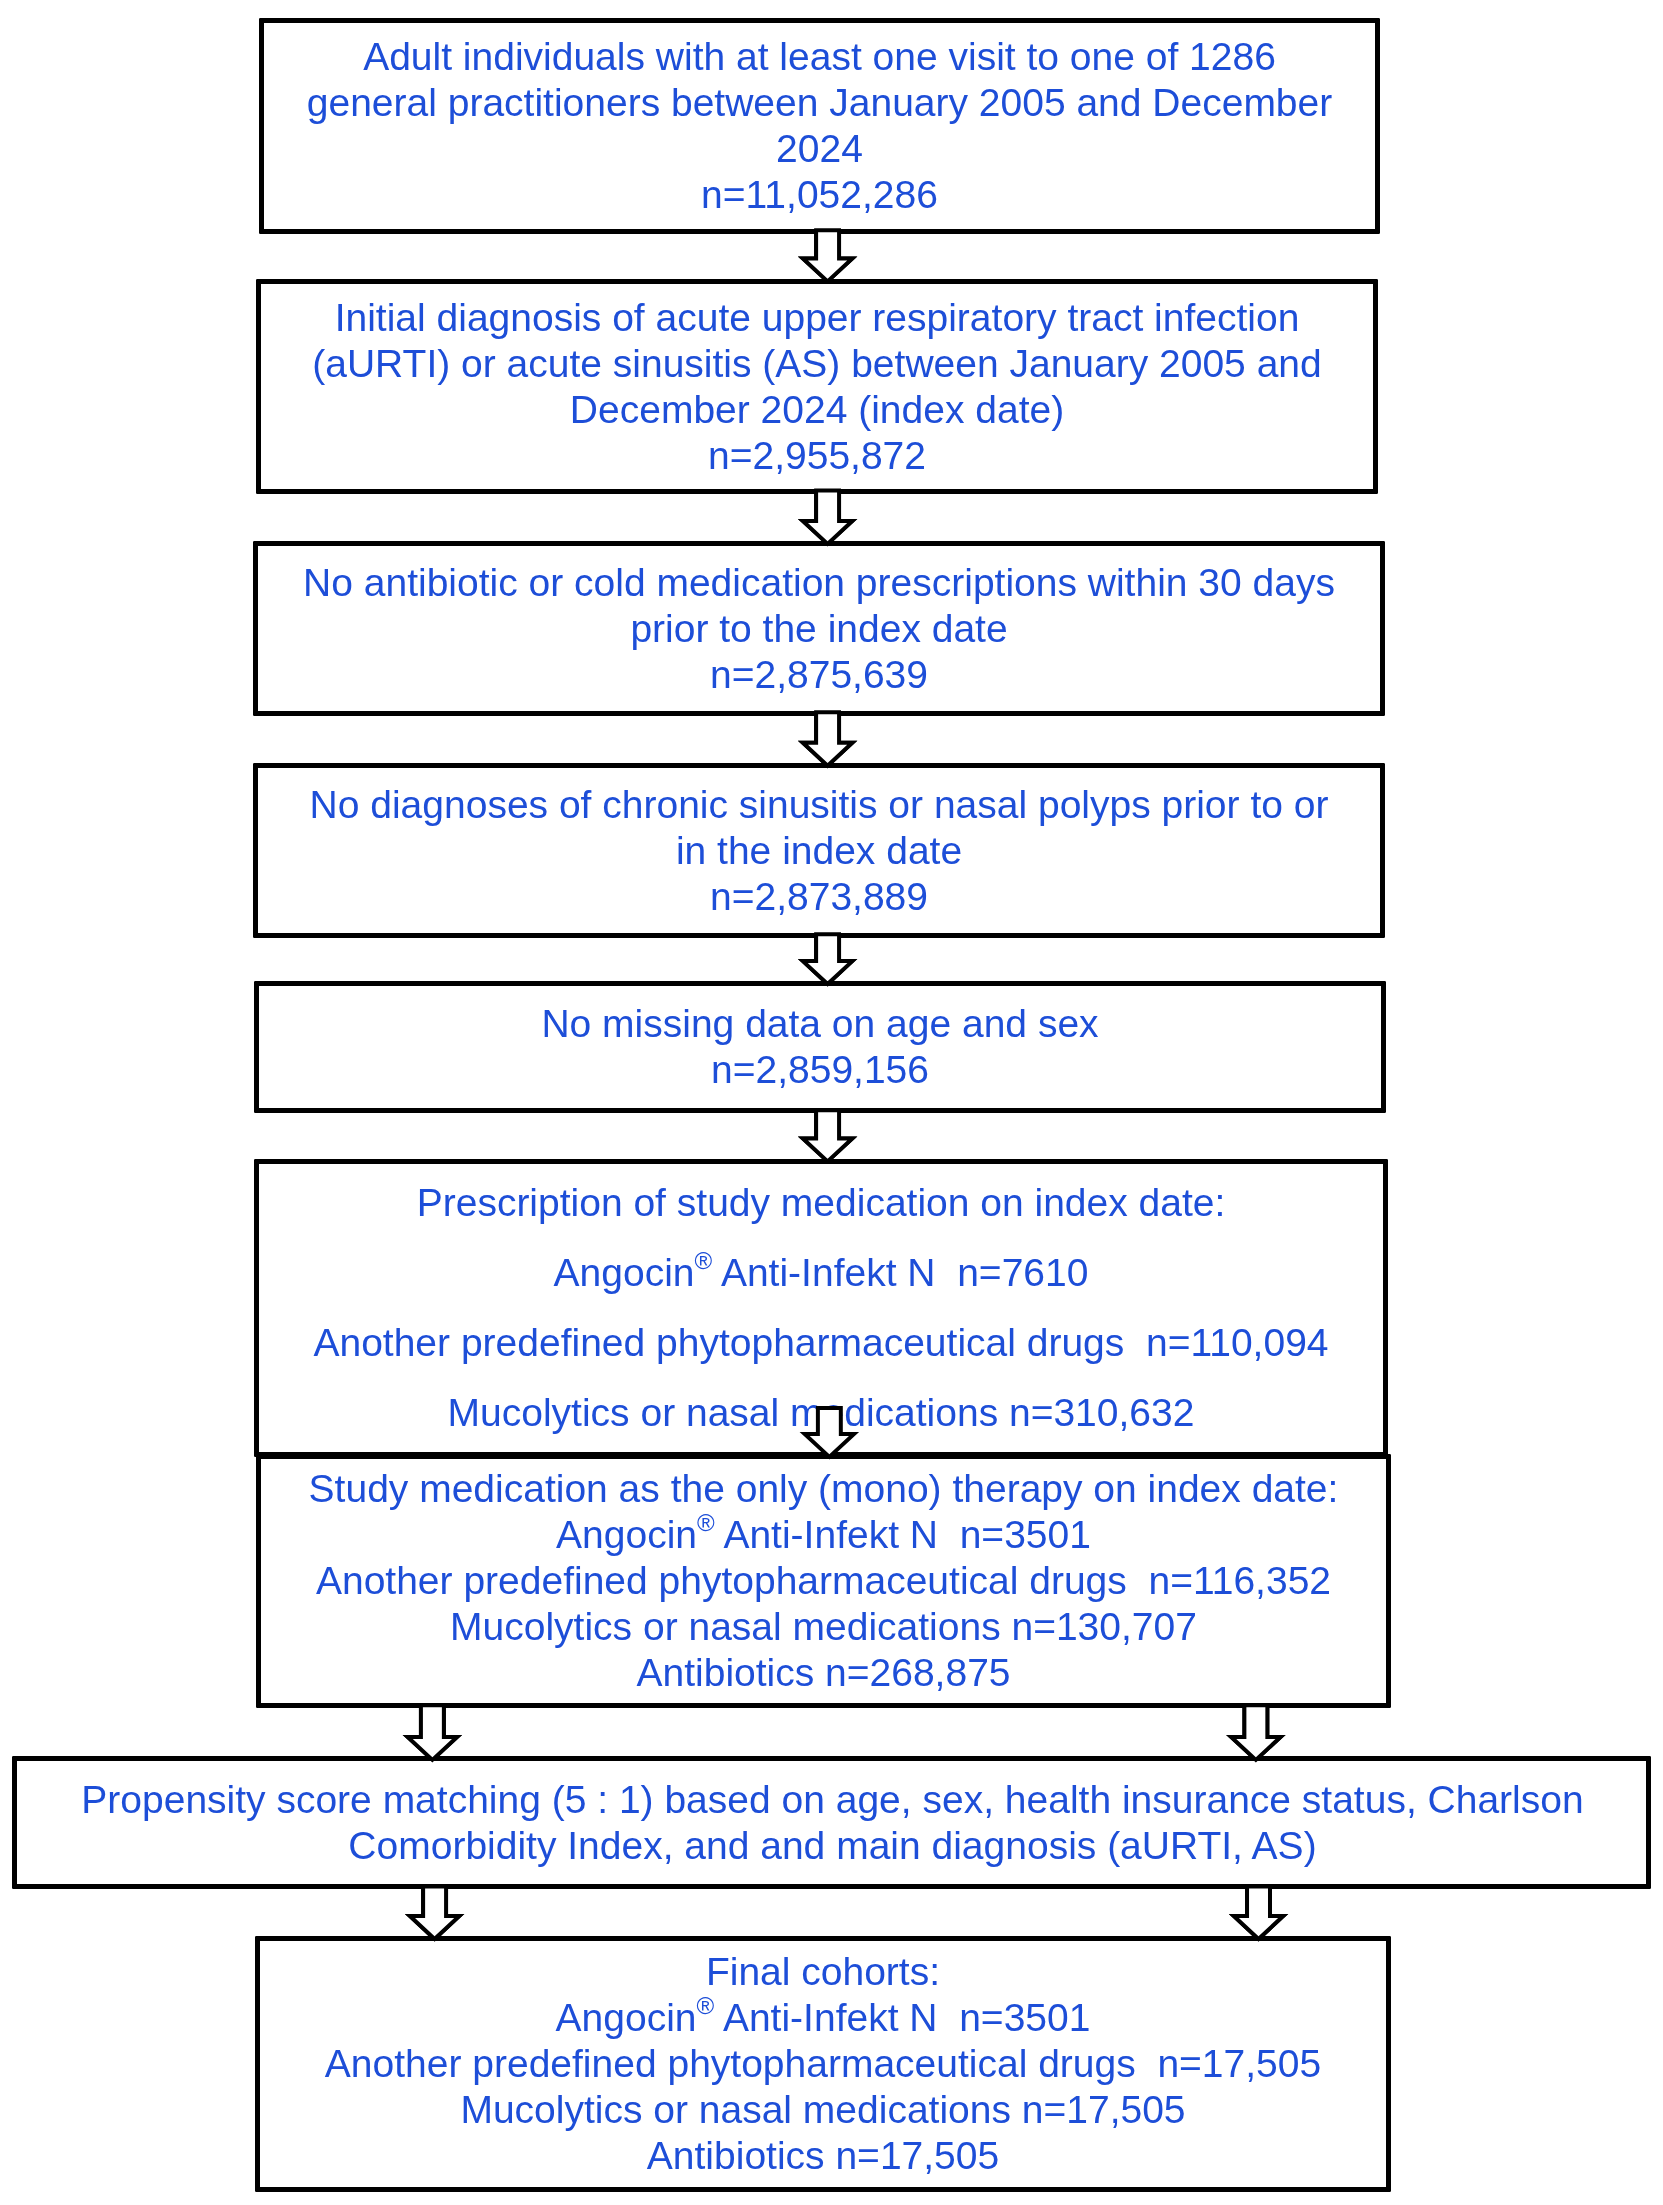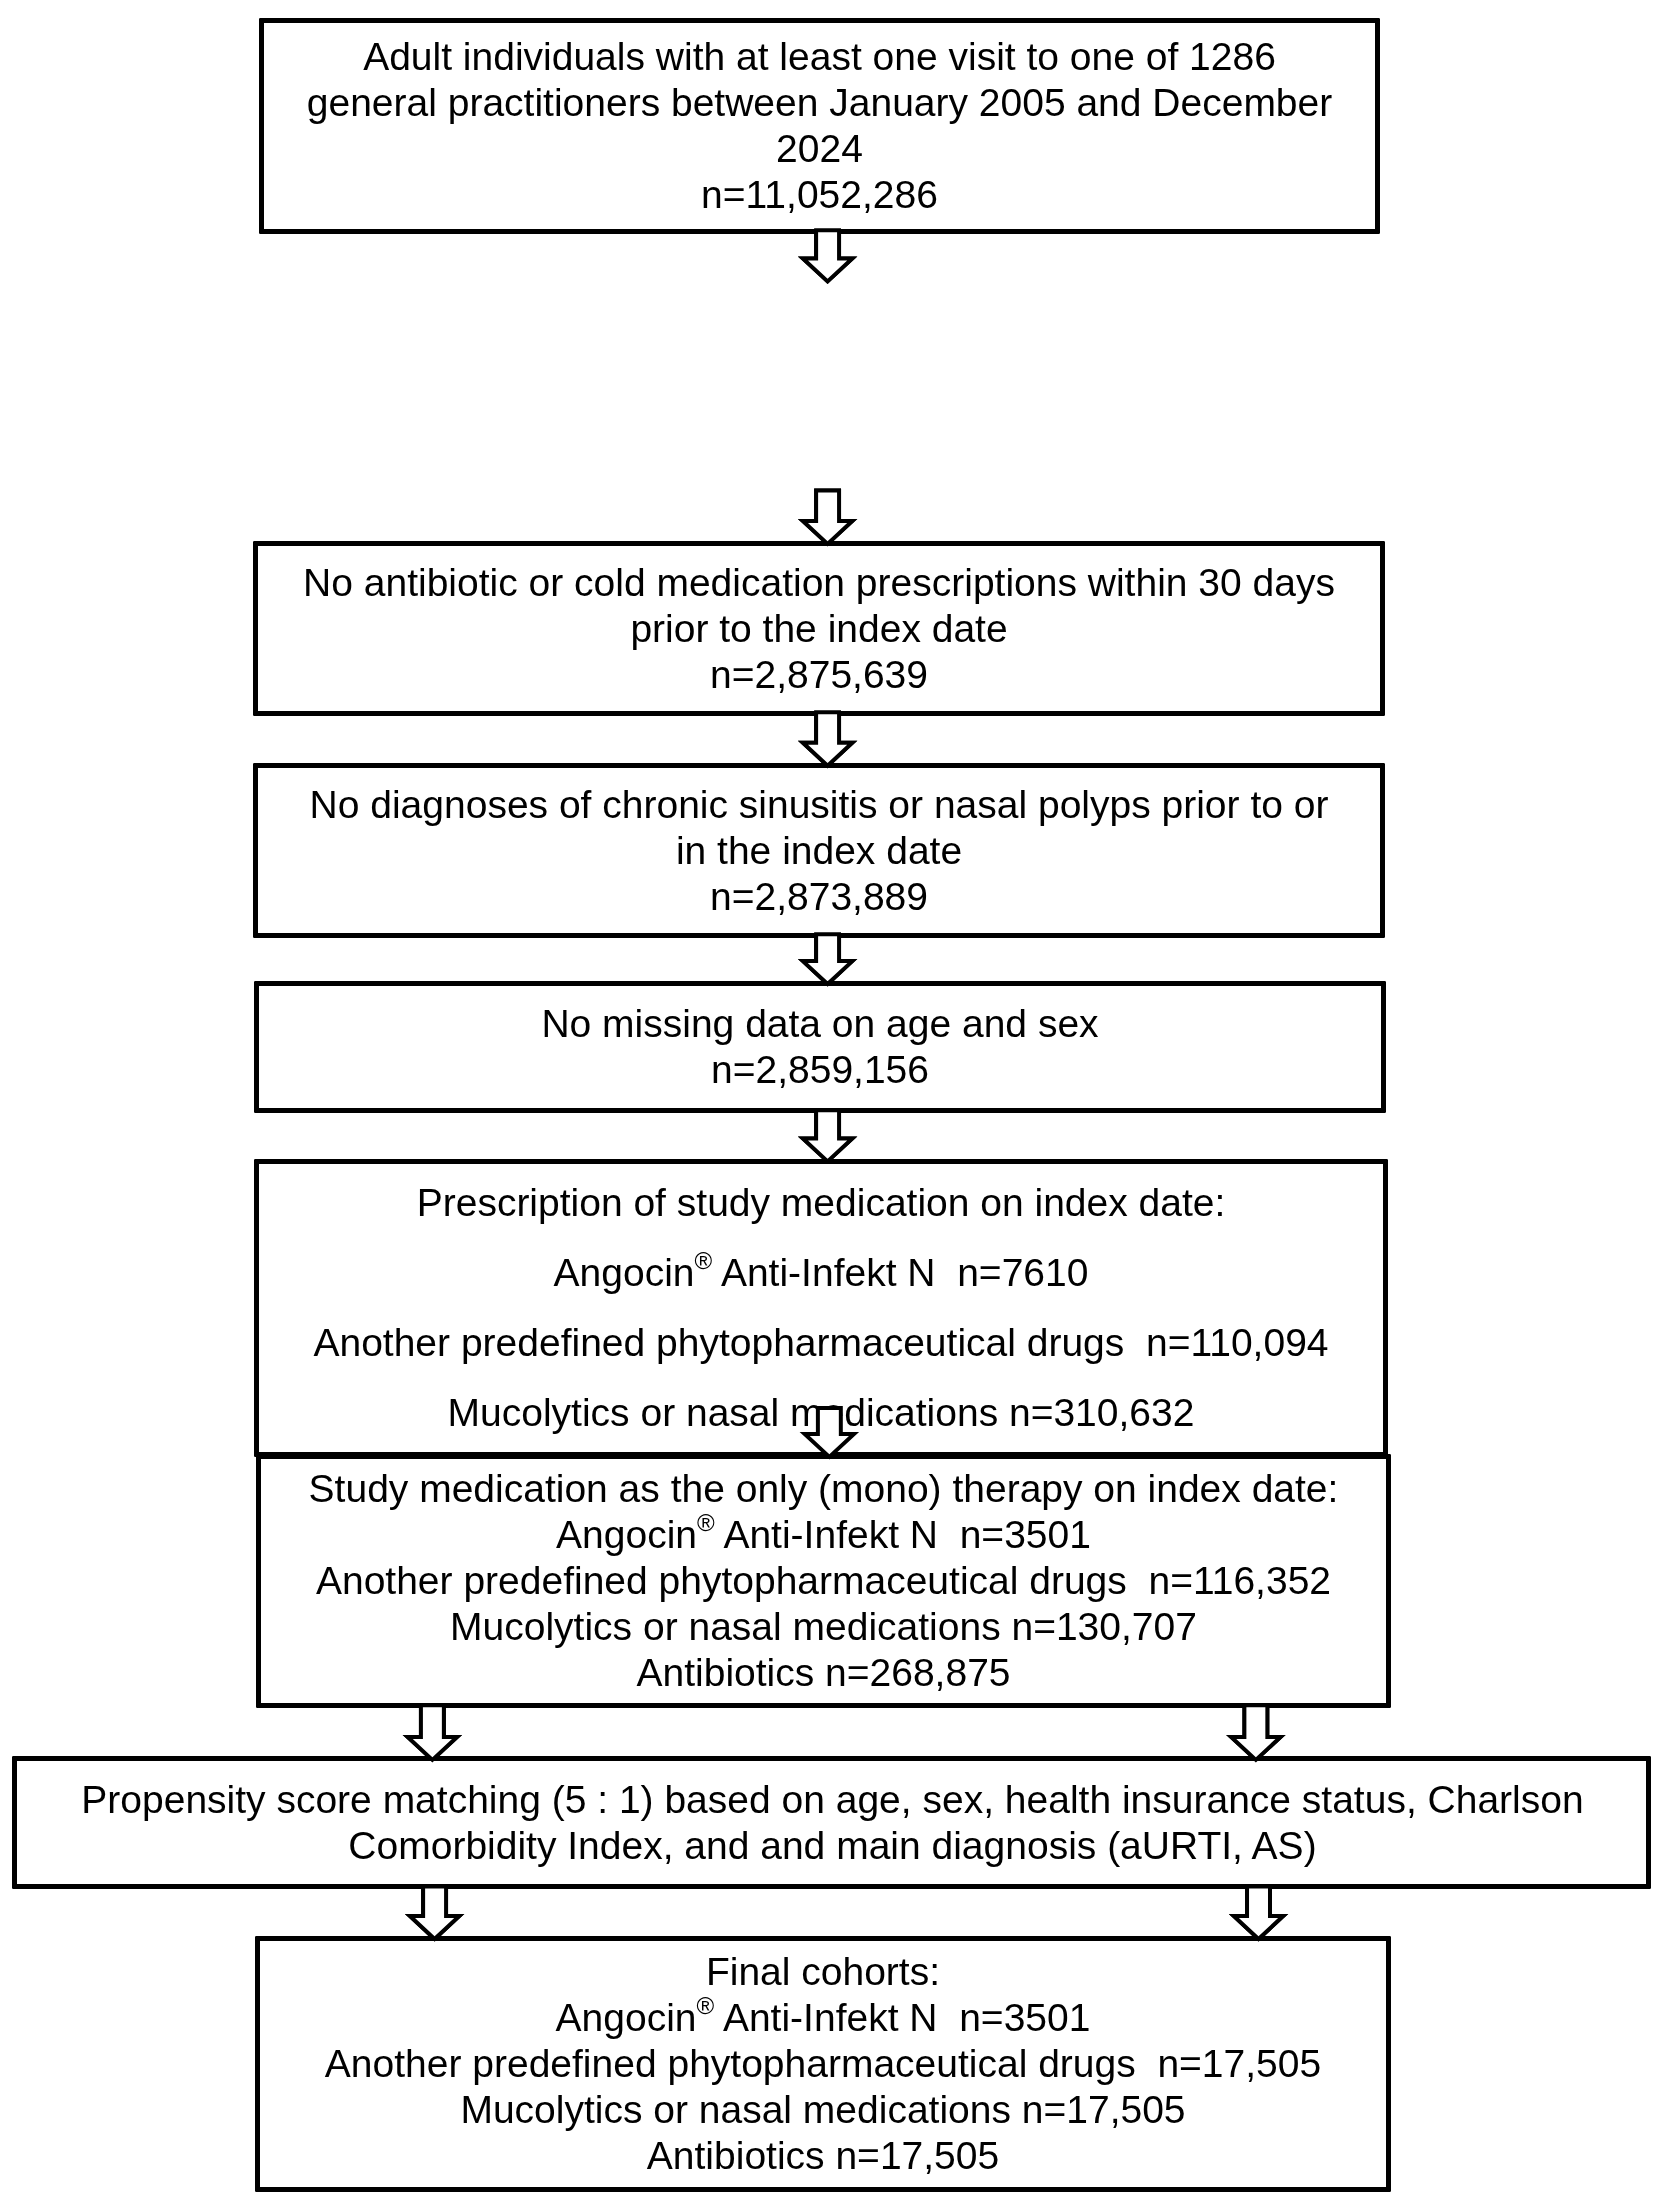--- a/index.html
+++ b/index.html
@@ -12,21 +12,21 @@
     border-radius: 1.3px;
     background: #ffffff;
     display: flex;
     flex-direction: column;
     align-items: center;
     justify-content: center;
     text-align: center;
     font-family: "Liberation Sans", sans-serif;
     font-size: 39px;
     line-height: 46px;
-    color: #000000;
+    color: #1d4ed8;
     padding: 0 17.6px;
   }
   .box .line { display: block; white-space: pre; }
   .box .line sup { font-size: 24px; line-height: 0; position: relative; top: -2.6px; }
   .arrow { position: absolute; overflow: visible; }
 </style>
 </head>
 <body>
 
 <div id="canvas">
@@ -41,20 +41,26 @@
       <polygon points="2821,3866 2873,3866 2873,3938 2903,3938 2847,3990 2791,3938 2821,3938" fill="#ffffff" stroke="#000000" stroke-width="9" stroke-linejoin="miter"></polygon>
       <polygon points="959,4277 1011,4277 1011,4344 1041,4344 985,4396 929,4344 959,4344" fill="#ffffff" stroke="#000000" stroke-width="9" stroke-linejoin="miter"></polygon>
       <polygon points="2827,4277 2879,4277 2879,4344 2909,4344 2853,4396 2797,4344 2827,4344" fill="#ffffff" stroke="#000000" stroke-width="9" stroke-linejoin="miter"></polygon>
     </svg>
 
   <div class="box" style="left:259px;top:17.6px;width:1121px;height:216px;">
       <span class="line">Adult individuals with at least one visit to one of 1286</span>
       <span class="line">general practitioners between January 2005 and December</span>
       <span class="line">2024</span>
       <span class="line">n=11,052,286</span>
+    </div>
+  <div class="box" style="left:256px;top:279px;width:1122px;height:215px;">
+      <span class="line">Initial diagnosis of acute upper respiratory tract infection</span>
+      <span class="line">(aURTI) or acute sinusitis (AS) between January 2005 and</span>
+      <span class="line">December 2024 (index date)</span>
+      <span class="line">n=2,955,872</span>
     </div>
   <div class="box" style="left:253px;top:541px;width:1132px;height:175px;">
       <span class="line">No antibiotic or cold medication prescriptions within 30 days</span>
       <span class="line">prior to the index date</span>
       <span class="line">n=2,875,639</span>
     </div>
   <div class="box" style="left:253px;top:763px;width:1132px;height:175px;">
       <span class="line">No diagnoses of chronic sinusitis or nasal polyps prior to or</span>
       <span class="line">in the index date</span>
       <span class="line">n=2,873,889</span>

